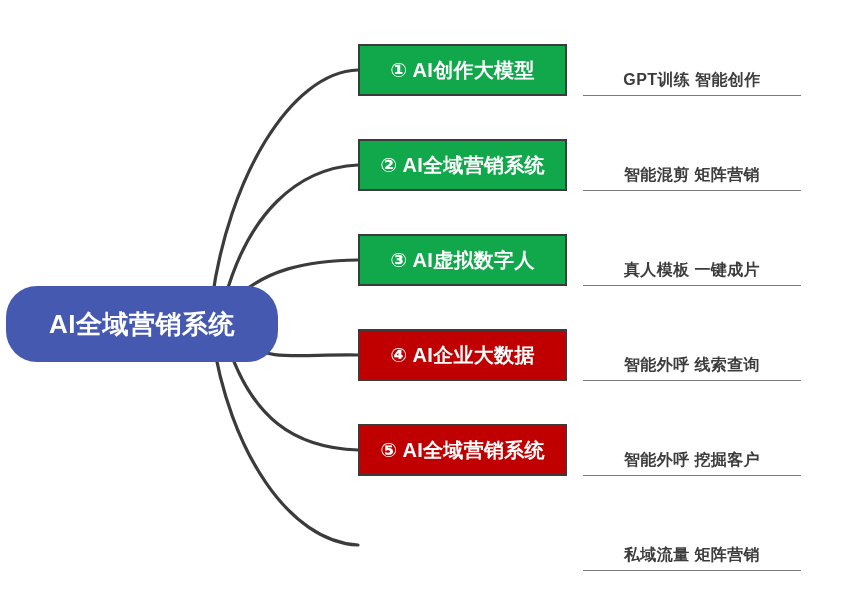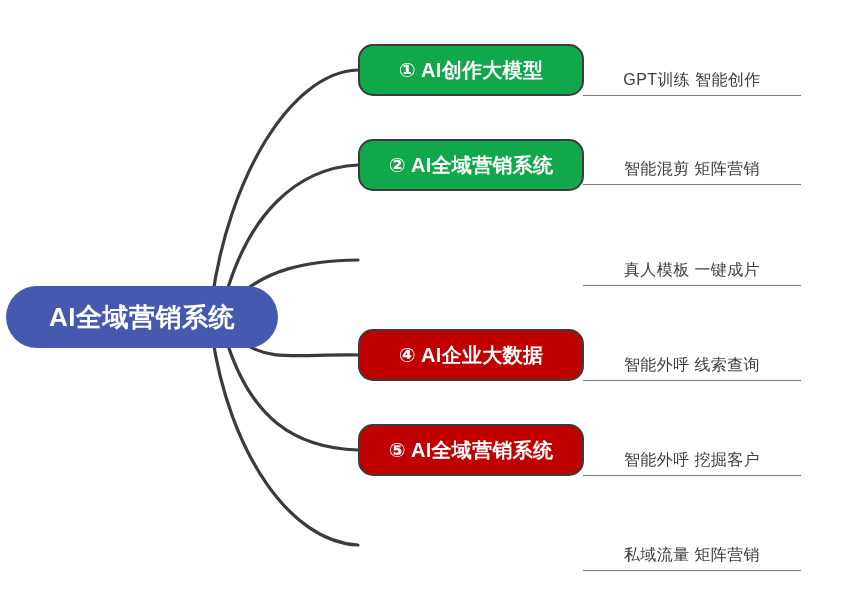--- a/index.html
+++ b/index.html
@@ -27,43 +27,43 @@
     width: 859px;
     height: 604px;
     pointer-events: none;
   }
   
   .root-node {
     position: absolute;
     left: 6px;
     top: 286px;
     width: 272px;
-    height: 62px;
+    height: 76px;
     background: #4559b0;
     border-radius: 31px;
     display: flex;
     align-items: center;
     justify-content: center;
     box-sizing: border-box;
     z-index: 3;
   }
   .root-label {
     color: #ffffff;
     font-size: 26px;
     font-weight: bold;
     letter-spacing: 0.5px;
     white-space: nowrap;
   }
   
   .branch-box {
     position: absolute;
     left: 358px;
-    width: 226px;
+    width: 209px;
     height: 52px;
-    border-radius: 15px;
+    border-radius: 0;
     border: 2.5px solid #3b3b3b;
     box-sizing: border-box;
     display: flex;
     align-items: center;
     justify-content: center;
     z-index: 3;
   }
   .branch-box.green { background: #10a84b; }
   .branch-box.red   { background: #c00000; text-align: center; }
   .branch-label {
@@ -83,20 +83,21 @@
   .annotation-text {
     position: absolute;
     left: 0;
     bottom: 5px;
     width: 218px;
     text-align: center;
     font-size: 16px;
     color: #3c3c3c;
     white-space: nowrap;
     letter-spacing: 0.4px;
+    font-weight: bold;
   }
   .annotation-rule {
     position: absolute;
     left: 0;
     bottom: 0;
     width: 218px;
     height: 1px;
     background: #7a7a7a;
   }
 </style>
@@ -124,25 +125,28 @@
     <span class="branch-label">① AI创作大模型</span>
   </div>
   <div class="annotation" style="top:44px;height:52px">
     <span class="annotation-text">GPT训练  智能创作</span>
     <span class="annotation-rule"></span>
   </div>
 
   <div class="branch-box green" style="top:139px">
     <span class="branch-label">② AI全域营销系统</span>
   </div>
-  <div class="annotation" style="top:133px;height:52px">
+  <div class="annotation" style="top:139px;height:52px">
     <span class="annotation-text">智能混剪  矩阵营销</span>
     <span class="annotation-rule"></span>
   </div>
 
+  <div class="branch-box green" style="top:234px">
+    <span class="branch-label">③ AI虚拟数字人</span>
+  </div>
   <div class="annotation" style="top:234px;height:52px">
     <span class="annotation-text">真人模板  一键成片</span>
     <span class="annotation-rule"></span>
   </div>
 
   <div class="branch-box red" style="top:329px">
     <span class="branch-label">④ AI企业大数据</span>
   </div>
   <div class="annotation" style="top:329px;height:52px">
     <span class="annotation-text">智能外呼  线索查询</span>

